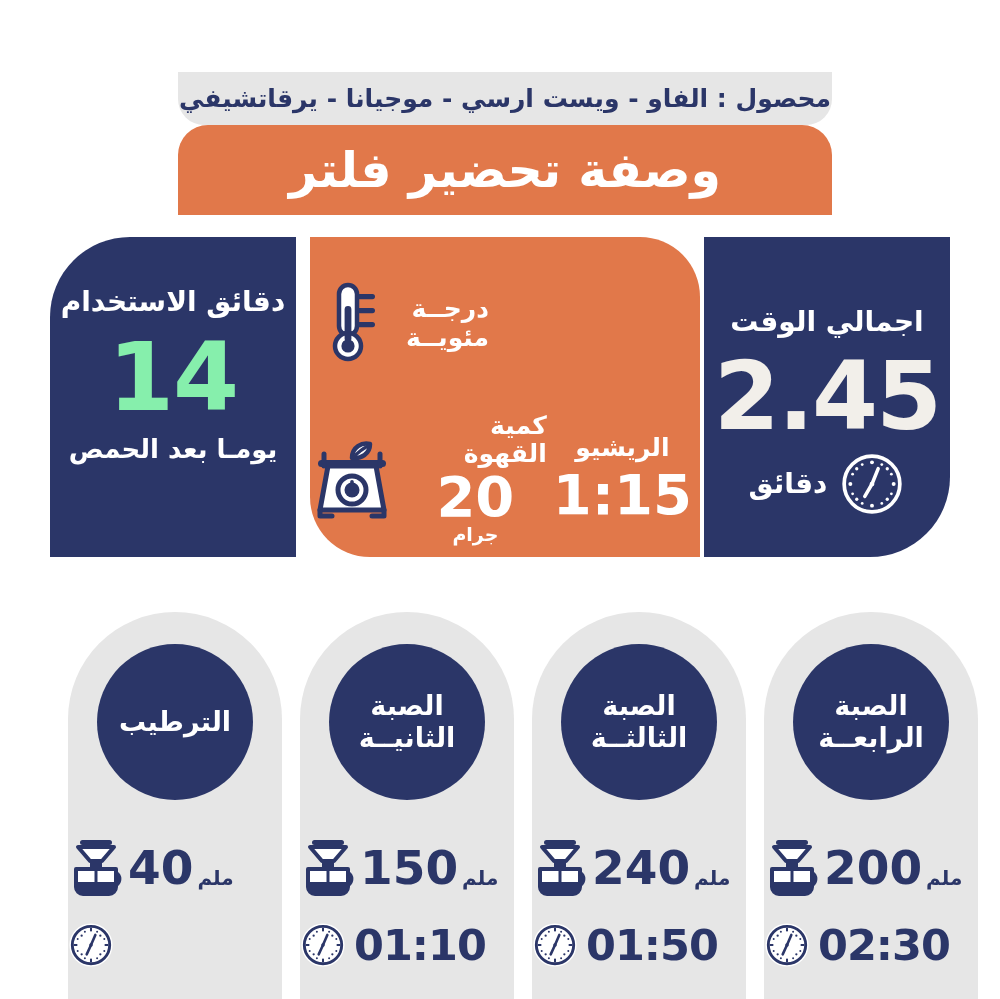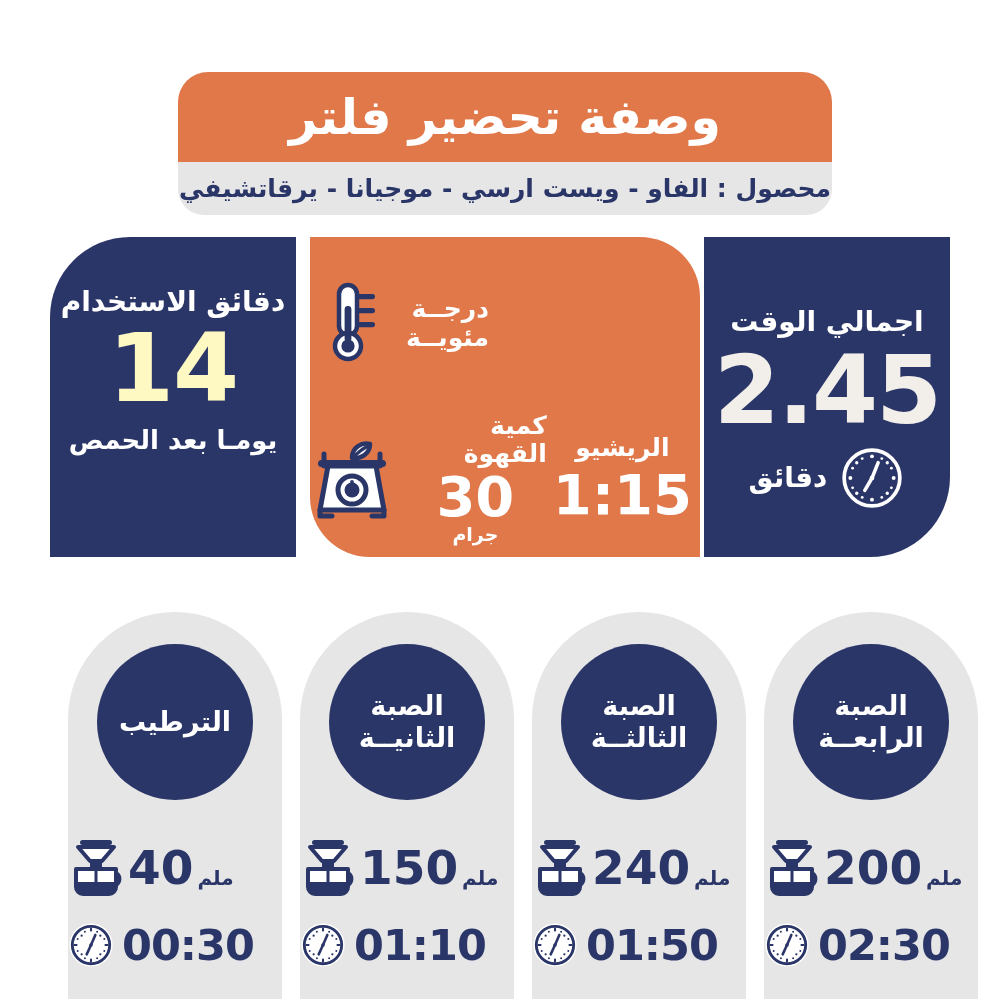--- a/index.html
+++ b/index.html
@@ -88,21 +88,21 @@
     font-size: 28px;
     font-weight: bold;
     direction: rtl;
   }
   #total-time-value {
     color: #F2EFEA;
     font-size: 95px;
     font-weight: bold;
     line-height: 1.02;
     letter-spacing: -2px;
-    margin-top: 4px;
+    margin-top: 10px;
   }
   #total-time-unit-row {
     display: flex;
     align-items: center;
     gap: 12px;
     margin-top: 6px;
     direction: rtl;
   }
   #total-time-unit {
     color: #FFFFFF;
@@ -210,26 +210,26 @@
     justify-content: flex-start;
     padding-top: 48px;
   }
   #usage-date-label {
     color: #FFFFFF;
     font-size: 28px;
     font-weight: bold;
     direction: rtl;
   }
   #usage-date-value {
-    color: #fef9c3;
+    color: #86efac;
     font-size: 95px;
     font-weight: bold;
     line-height: 1.05;
     letter-spacing: -1px;
-    margin-top: 1px;
+    margin-top: 10px;
   }
   #usage-date-unit {
     color: #FFFFFF;
     font-size: 26px;
     font-weight: bold;
     direction: rtl;
     margin-top: 6px;
   }
 
   
@@ -318,25 +318,25 @@
     letter-spacing: -1px;
     line-height: 1;
     direction: ltr;
   }
   .icon-svg { display: block; }
 </style>
 </head>
 <body>
 
 <div id="header-block">
+  <div id="subtitle-bar">
+    <div id="subtitle-text">محصول : الفاو - ويست ارسي - موجيانا - يرقاتشيفي</div>
+  </div>
   <div id="title-banner">
     <div id="title-text">وصفة تحضير فلتر</div>
-  </div>
-  <div id="subtitle-bar">
-    <div id="subtitle-text">محصول : الفاو - ويست ارسي - موجيانا - يرقاتشيفي</div>
   </div>
 </div>
 
 <div id="info-row">
 
   <div class="card" id="total-time-card">
     <div id="total-time-label">اجمالي الوقت</div>
     <div id="total-time-value">2.45</div>
     <div id="total-time-unit-row">
       <span>
@@ -398,21 +398,21 @@
         </g>
         <circle cx="40" cy="54" r="14" fill="#FFFFFF" stroke="#2B3668" stroke-width="5"></circle>
         <circle cx="40" cy="54" r="7.5" fill="#2B3668"></circle>
         <rect x="38.2" y="44" width="3.6" height="11" rx="1.8" fill="#2B3668"></rect>
         <path d="M40 22 C40 11, 50 6, 58 8 C58 18, 49 23, 40 22 Z" fill="#FFFFFF" stroke="#2B3668" stroke-width="4.5" stroke-linejoin="round"></path>
         <path d="M42 21 C46 16, 52 12, 57 9.5" stroke="#2B3668" stroke-width="3.2" fill="none" stroke-linecap="round"></path>
       </svg>
     </span>
     <div class="metric-col" id="coffee-amount-col">
       <div class="metric-label">كمية القهوة</div>
-      <div id="coffee-amount-value">30</div>
+      <div id="coffee-amount-value">20</div>
       <div id="coffee-amount-unit">جرام</div>
     </div>
     <div class="metric-col" id="ratio-col">
       <div class="metric-label">الريشيو</div>
       <div id="ratio-value">1:15</div>
     </div>
   </div>
 
   <div class="card" id="usage-date-card">
     <div id="usage-date-label">دقائق الاستخدام</div>
@@ -619,17 +619,16 @@
             <circle cx="50.5" cy="23.5" r="1.4"></circle>
               <circle cx="13.5" cy="40.5" r="1.4"></circle>
             <circle cx="40.5" cy="50.5" r="1.4"></circle>
               <circle cx="23.5" cy="13.5" r="1.4"></circle>
           </g>
           <line x1="32" y1="32" x2="38" y2="18" stroke="#2B3668" stroke-width="3.6" stroke-linecap="round"></line>
           <line x1="32" y1="32" x2="26" y2="45" stroke="#2B3668" stroke-width="3.6" stroke-linecap="round"></line>
           <circle cx="32" cy="32" r="2.4" fill="#2B3668"></circle>
         </svg>
       </span>
-      <span class="step-time-value">00:30</span>
     </div>
   </div>
 
 </div>
 
 </body></html>

